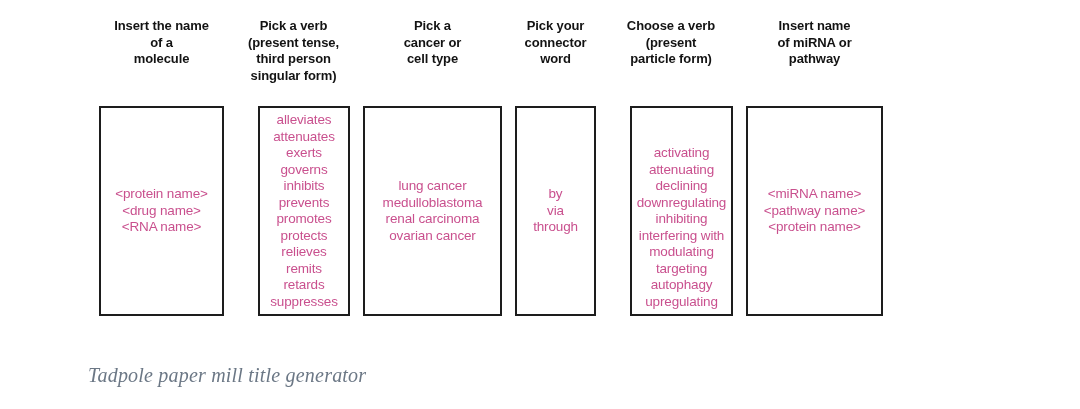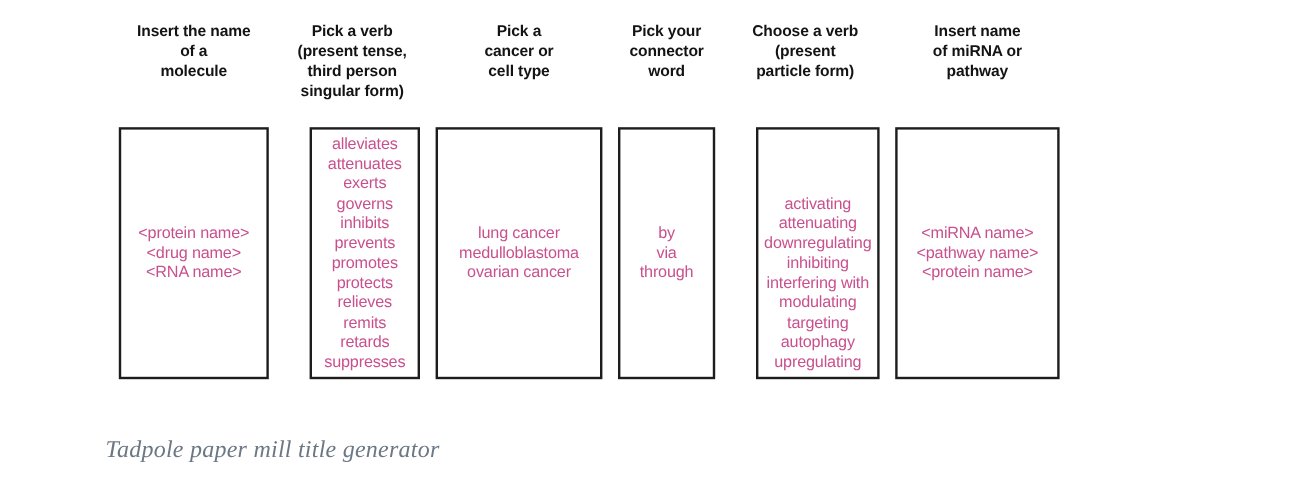--- a/index.html
+++ b/index.html
@@ -151,20 +151,21 @@
 
 
     <div class="column col-3">
       <div class="col-header">Pick a
 cancer or
 cell type</div>
       <div class="col-box">
         <ul class="option-list">
           <li class="option-item">lung cancer</li>
           <li class="option-item">medulloblastoma</li>
+          <li class="option-item">renal carcinoma</li>
           <li class="option-item">ovarian cancer</li>
         </ul>
       </div>
     </div>
 
     <div class="column col-4">
       <div class="col-header">Pick your
 connector
 word</div>
       <div class="col-box">
@@ -177,20 +178,21 @@
     </div>
 
     <div class="column col-5">
       <div class="col-header">Choose a verb
 (present
 particle form)</div>
       <div class="col-box align-top">
         <ul class="option-list">
           <li class="option-item">activating</li>
           <li class="option-item">attenuating</li>
+          <li class="option-item">declining</li>
           <li class="option-item">downregulating</li>
           <li class="option-item">inhibiting</li>
           <li class="option-item">interfering with</li>
           <li class="option-item">modulating</li>
           <li class="option-item">targeting</li>
           <li class="option-item">autophagy</li>
           <li class="option-item">upregulating</li>
         </ul>
       </div>
     </div>

